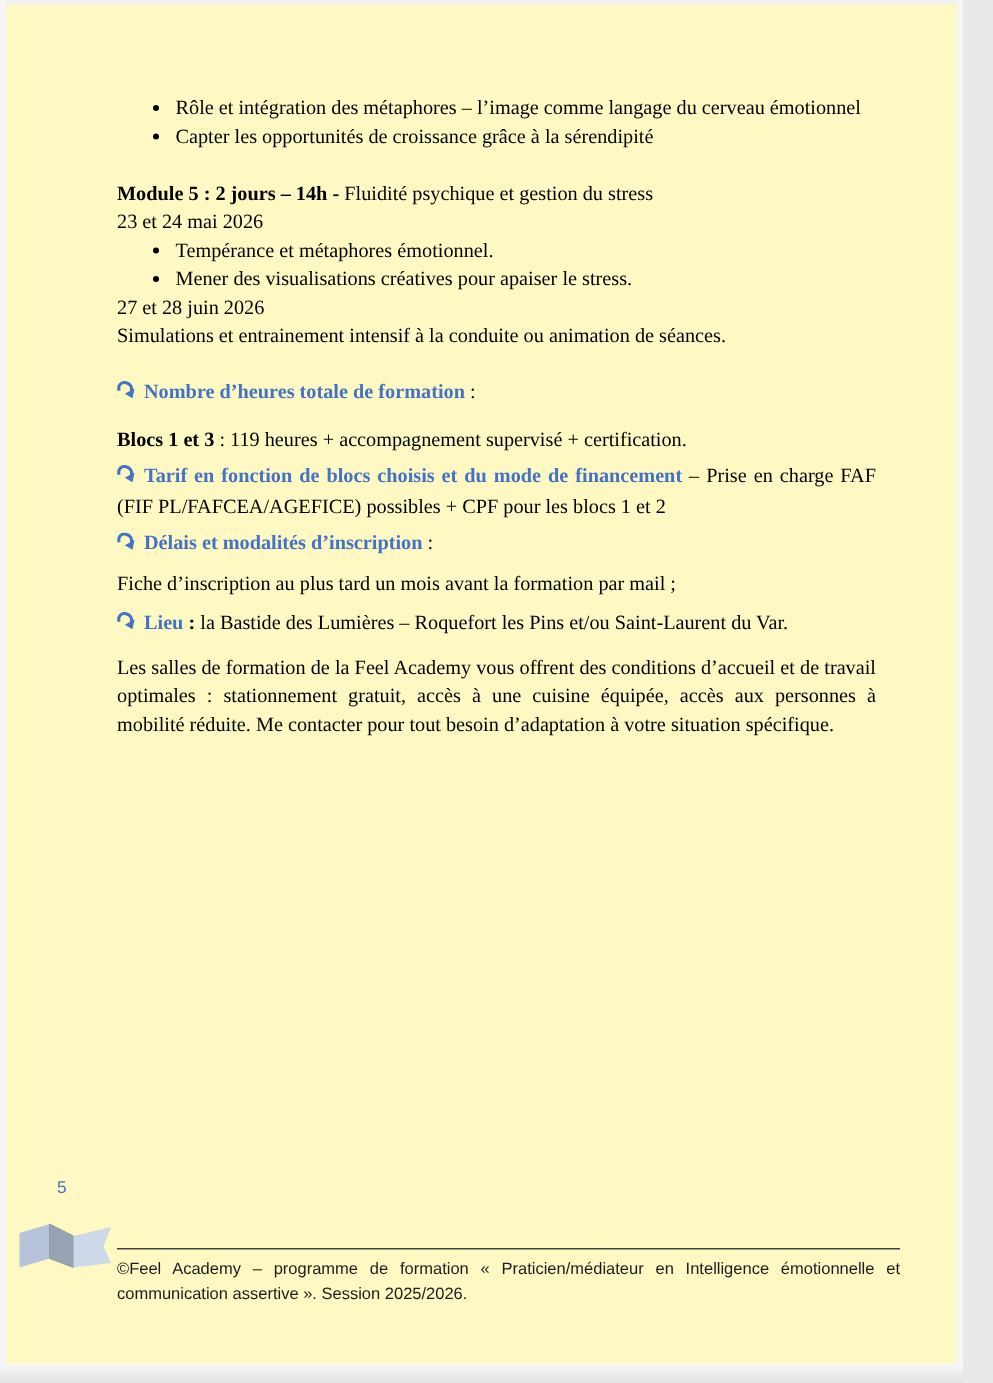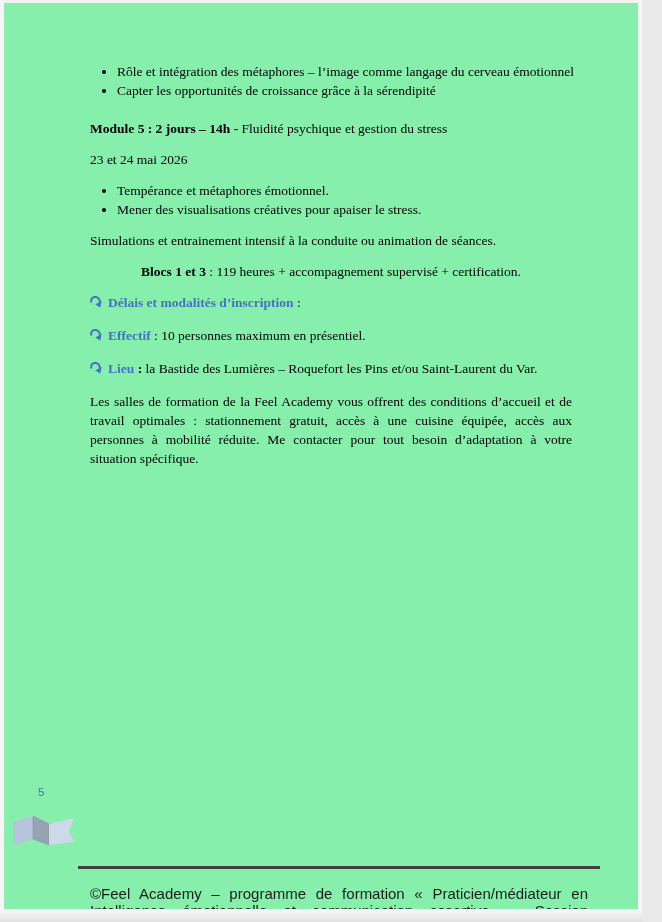--- a/index.html
+++ b/index.html
@@ -1,36 +1,36 @@
 <!DOCTYPE html>
 <html><head>
 <meta charset="utf-8">
 <style>
   html,body{margin:0;padding:0;background:#e9e9e9;}
-  .stage{position:relative;width:642px;height:922px;background:#86efac;overflow:hidden;
+  .stage{position:relative;width:642px;height:922px;background:#fef9c3;overflow:hidden;
          font-family:"Liberation Serif", serif;font-size:13.5px;color:#000;}
   .content{position:absolute;left:78px;top:0;width:506px;}
-  p{margin:12px;line-height:19px;}
+  p{margin:0;line-height:19px;}
   ul{margin:0;padding:0 0 0 39px;list-style:disc;}
   li{line-height:19px;}
   .bold{font-weight:bold;}
   b{font-weight:bold;}
   .accent{color:#4472C4;font-weight:bold;}
   .accent-reg{color:#4472C4;font-weight:normal;}
   .just{text-align:justify;}
   .nowrap{white-space:nowrap;}
   .mt4{margin-top:4px;}.mt5{margin-top:5px;}.mt6{margin-top:6px;}.mt7{margin-top:7px;}
-  .mt9{margin-top:9px;}.mt11{margin-top:11px;text-align:center;}.mt12{margin-top:12px;}.mt14{margin-top:14px;}
+  .mt9{margin-top:9px;}.mt11{margin-top:11px;}.mt12{margin-top:12px;}.mt14{margin-top:14px;}
   .mt18{margin-top:18px;}.mt19{margin-top:19px;}.mt62{margin-top:62px;}
   .feat-icon{display:inline-block;vertical-align:-2px;margin-right:5px;}
   .pagenum{position:absolute;left:38px;top:786px;font-family:"Liberation Sans", sans-serif;
            font-size:11.5px;color:#4472C4;}
   .logo{position:absolute;left:12px;top:814px;}
-  .footer{position:absolute;left:78px;top:866px;width:522px;border-top:3px solid #404040;
-          padding-top:5px;font-family:"Liberation Sans", sans-serif;font-size:15px;
+  .footer{position:absolute;left:78px;top:832px;width:522px;border-top:1px solid #404040;
+          padding-top:5px;font-family:"Liberation Sans", sans-serif;font-size:11px;
           line-height:16.5px;color:#1c1c1c;text-align:justify;}
   .edge{position:absolute;}
   .edge-top{left:0;top:0;width:662px;height:3px;background:#f1f1f1;}
   .edge-left{left:0;top:0;width:4px;height:922px;background:#f6f6f6;}
   .edge-right{right:0;top:0;width:4px;height:922px;background:#f6f6f6;}
   .edge-bottom{left:0;bottom:0;width:662px;height:13px;background:linear-gradient(#f8f8f8,#e2e2e2);}
 </style>
 </head>
 <body>
 
@@ -43,39 +43,45 @@
       <li><span>Capter les opportunités de croissance grâce à la sérendipité</span></li>
     </ul>
 
     <p class="mt19 nowrap"><b>Module 5 : 2 jours – 14h -</b><span> Fluidité psychique et gestion du stress</span></p>
     <p>23 et 24 mai 2026</p>
     <ul>
       <li><span>Tempérance et métaphores émotionnel.</span></li>
       <li><span>Mener des visualisations créatives pour apaiser le stress.</span></li>
     </ul>
 
+    <p>27 et 28 juin 2026</p>
     <p>Simulations et entrainement intensif à la conduite ou animation de séances.</p>
 
 
+    <p class="mt18"><span class="feat-icon"><svg width="13" height="13" viewBox="0 0 14 14">
+            <path d="M1.5 7 C0.5 3 3 0.5 6.5 1.2 C9.6 1.9 11 4.4 10.3 7.2" fill="none" stroke="#4472C4" stroke-width="2.2"></path>
+            <path d="M12.6 5.4 L11.1 12.4 L5.6 9.2 Z" fill="#4472C4"></path>
+          </svg></span><span class="accent">Nombre d’heures totale de formation</span><span> :</span></p>
 
     <p class="mt11"><b>Blocs 1 et 3</b><span> : 119 heures + accompagnement supervisé + certification.</span></p>
 
 
 
+    <p class="mt5 just"><span class="feat-icon"><svg width="13" height="13" viewBox="0 0 14 14">
+            <path d="M1.5 7 C0.5 3 3 0.5 6.5 1.2 C9.6 1.9 11 4.4 10.3 7.2" fill="none" stroke="#4472C4" stroke-width="2.2"></path>
+            <path d="M12.6 5.4 L11.1 12.4 L5.6 9.2 Z" fill="#4472C4"></path>
+          </svg></span><span class="accent">Tarif en fonction de blocs choisis et du mode de financement</span><span> – Prise en charge FAF (FIF PL/FAFCEA/AGEFICE) possibles + CPF pour les blocs 1 et 2</span></p>
 
     <p class="mt5"><span class="feat-icon"><svg width="13" height="13" viewBox="0 0 14 14">
             <path d="M1.5 7 C0.5 3 3 0.5 6.5 1.2 C9.6 1.9 11 4.4 10.3 7.2" fill="none" stroke="#4472C4" stroke-width="2.2"></path>
             <path d="M12.6 5.4 L11.1 12.4 L5.6 9.2 Z" fill="#4472C4"></path>
           </svg></span><span class="accent">Délais et modalités d’inscription</span><span> :</span></p>
 
+    <p class="mt6">Fiche d’inscription au plus tard un mois avant la formation par mail ;</p>
 
-    <p class="mt7"><span class="feat-icon"><svg width="13" height="13" viewBox="0 0 14 14">
-            <path d="M1.5 7 C0.5 3 3 0.5 6.5 1.2 C9.6 1.9 11 4.4 10.3 7.2" fill="none" stroke="#4472C4" stroke-width="2.2"></path>
-            <path d="M12.6 5.4 L11.1 12.4 L5.6 9.2 Z" fill="#4472C4"></path>
-          </svg></span><span class="accent">Effectif</span><span> : 10 personnes maximum en présentiel.</span></p>
 
     <p class="mt7"><span class="feat-icon"><svg width="13" height="13" viewBox="0 0 14 14">
             <path d="M1.5 7 C0.5 3 3 0.5 6.5 1.2 C9.6 1.9 11 4.4 10.3 7.2" fill="none" stroke="#4472C4" stroke-width="2.2"></path>
             <path d="M12.6 5.4 L11.1 12.4 L5.6 9.2 Z" fill="#4472C4"></path>
           </svg></span><span class="accent">Lieu</span><b> : </b><span>la Bastide des Lumières – Roquefort les Pins et/ou Saint-Laurent du Var.</span></p>
 
     <p class="mt9 just">Les salles de formation de la Feel Academy vous offrent des conditions d’accueil et de travail optimales : stationnement gratuit, accès à une cuisine équipée, accès aux personnes à mobilité réduite. Me contacter pour tout besoin d’adaptation à votre situation spécifique.</p>
 
   </div>
 

